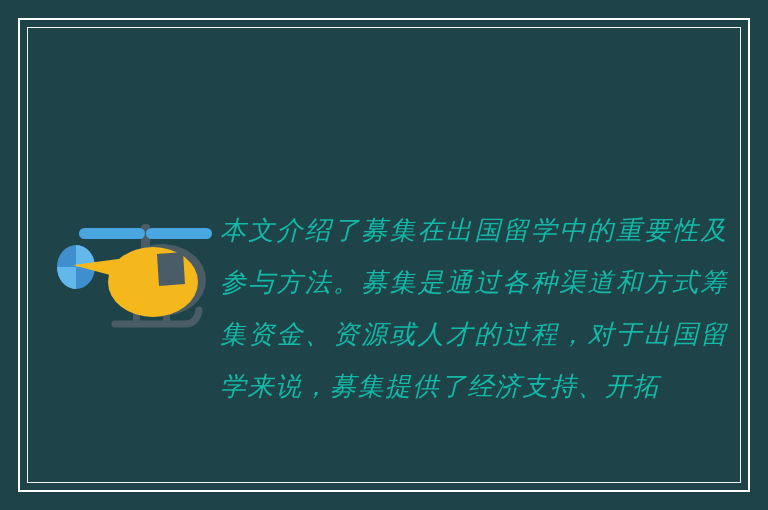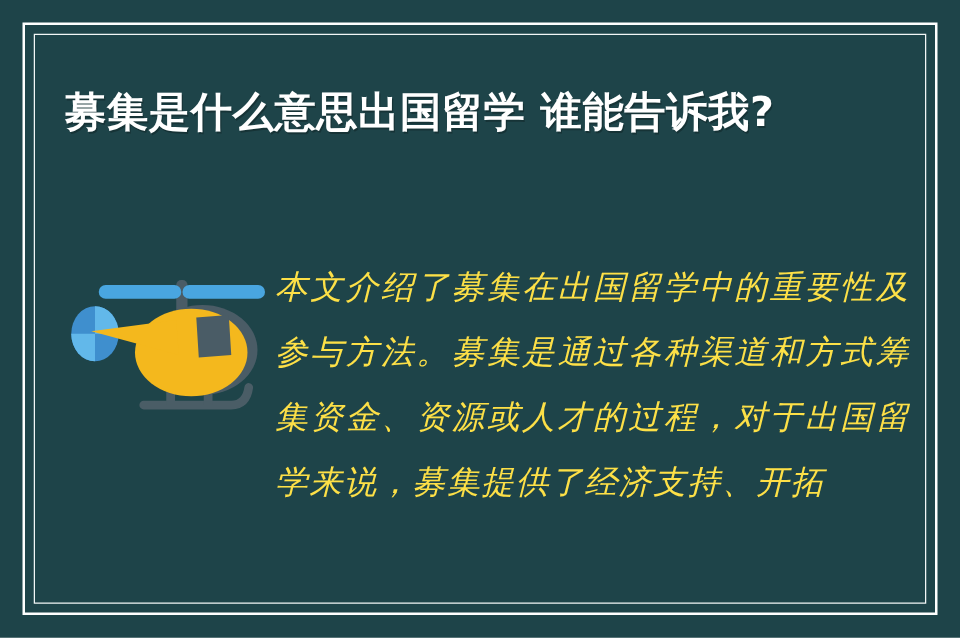--- a/index.html
+++ b/index.html
@@ -77,42 +77,39 @@
     display: flex;
     justify-content: center;
   }
   .body-col {
     flex: 1 1 auto;
     overflow: hidden;
     padding-top: 4px;
   }
   .body-text {
     margin: 0;
-    color: #fde047;
+    color: #14b8a6;
     font-family: "DejaVu Serif", "Liberation Serif", serif;
     font-size: 26px;
     line-height: 52px;
     letter-spacing: 1.5px;
     font-style: italic;
     text-align: justify;
     text-justify: inter-character;
     word-break: break-all;
   }
 </style>
 </head>
 <body>
 
 <div id="card">
 
   <div class="frame-outer"></div>
   <div class="frame-inner"></div>
 
-  <div class="title-block">
-    <h1 class="title-text">募集是什么意思出国留学 谁能告诉我?</h1>
-  </div>
 
   <div class="content-row">
 
     <div class="illustration">
       <svg width="170" height="130" viewBox="0 0 170 130">
 
         <ellipse cx="31" cy="55" rx="19" ry="22" fill="#3f8fce"></ellipse>
         <path d="M31 33 A19 22 0 0 1 50 55 L31 55 Z" fill="#62b8ea"></path>
         <path d="M31 77 A19 22 0 0 1 12 55 L31 55 Z" fill="#62b8ea"></path>
 

